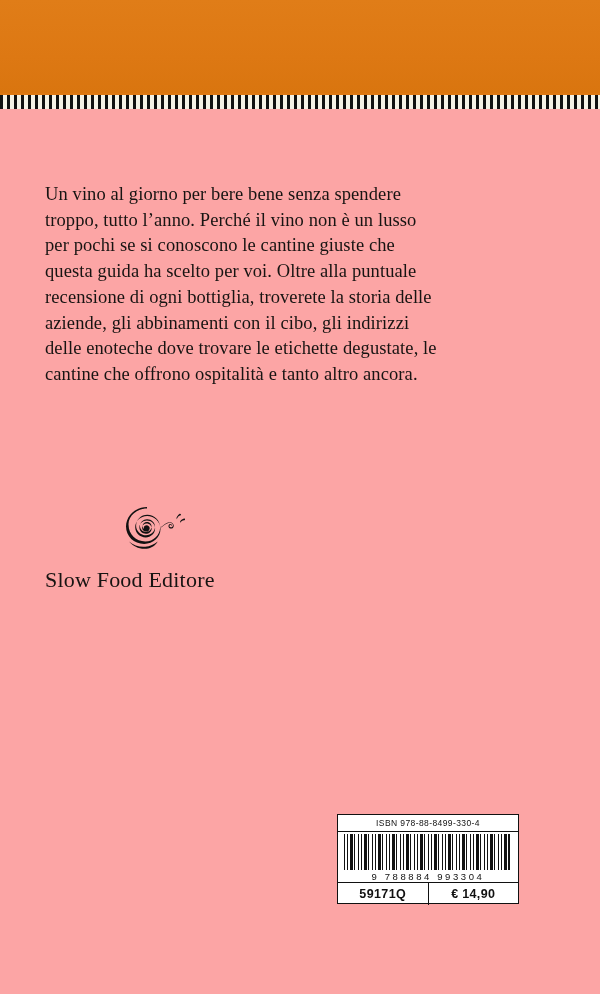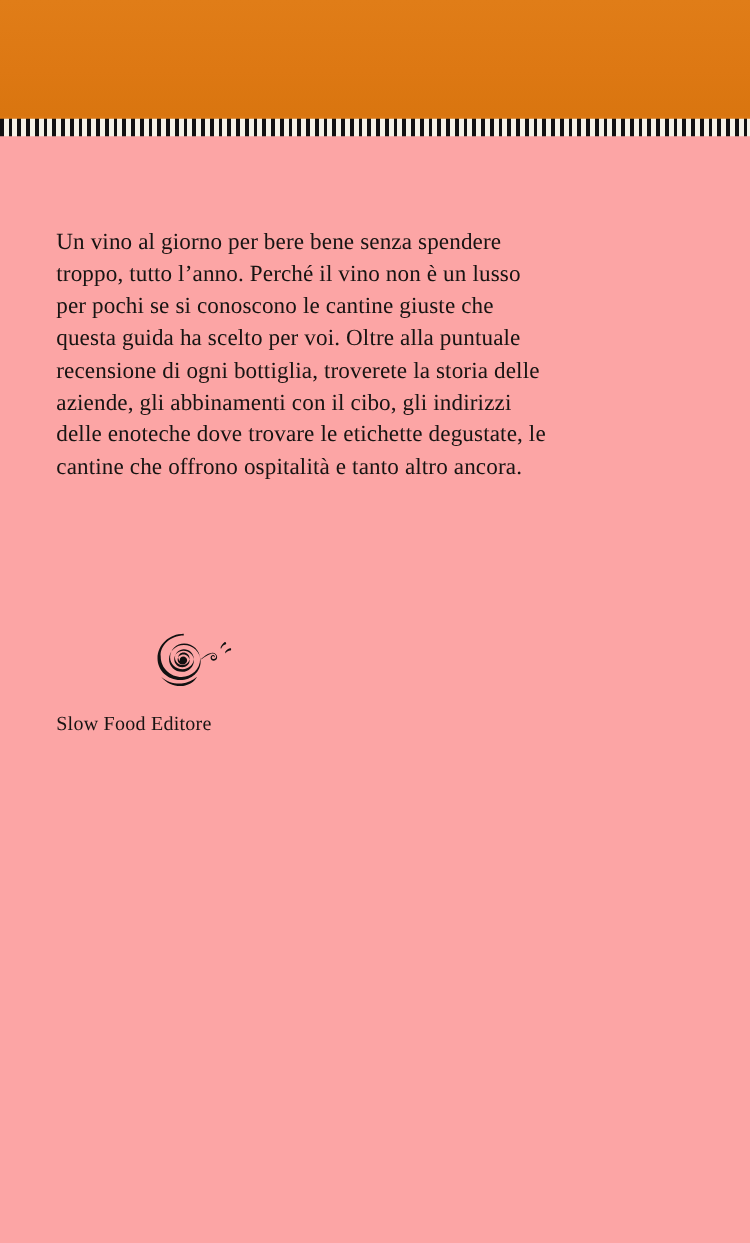--- a/index.html
+++ b/index.html
@@ -81,21 +81,21 @@
   }
   .snail {
     width: 62px;
     height: 46px;
     display: block;
     margin-left: 78px;
   }
   .publisher {
     margin-top: 14px;
     font-family: "Liberation Serif", serif;
-    font-size: 16px;
+    font-size: 22px;
     line-height: 30px;
     color: #171412;
     letter-spacing: 0.2px;
   }
   
   .barcode-block {
     position: absolute;
     left: 337px;
     top: 814px;
     width: 182px;
@@ -198,14 +198,25 @@
         <path d="M24 2C12.5 2 3 10.8 3 21.6 3 31.4 11 39 21.2 39c9 0 16.3-6.7 16.3-14.9 0-7.3-6-13.2-13.4-13.2-6.6 0-11.9 5.1-11.9 11.4 0 5.6 4.7 10.1 10.5 10.1 5.2 0 9.4-4 9.4-8.9 0-4.4-3.7-7.9-8.3-7.9-4.1 0-7.4 3.1-7.4 7 0 3.4 2.9 6.2 6.5 6.2 3.2 0 5.8-2.4 5.8-5.4 0-2.7-2.3-4.9-5.1-4.9-2.5 0-4.5 1.9-4.5 4.3 0 2.1 1.8 3.8 4 3.8 2 0 3.6-1.5 3.6-3.4 0-1.6-1.4-3-3.1-3-1.6 0-2.8 1.2-2.8 2.6 0 .4.1.8.3 1.2-.9-.7-1.5-1.8-1.5-3 0-2.2 1.9-4 4.2-4 2.7 0 4.8 2 4.8 4.6 0 3-2.4 5.4-5.4 5.4-3.4 0-6.2-2.7-6.2-5.9 0-3.8 3.2-6.8 7.1-6.8 4.4 0 7.9 3.4 7.9 7.5 0 4.7-4 8.5-8.9 8.5-5.5 0-10-4.3-10-9.6 0-6.1 5-11 11.2-11 7.1 0 12.8 5.6 12.8 12.5 0 7.9-6.6 14.3-14.8 14.3-9.2 0-16.7-7.3-16.7-16.2C4.6 11.6 13.4 3.4 24 3.4z"></path>
         <path d="M38.5 22.2c2.1-1.6 4.3-3.4 6.9-4.1 1.3-.4 2.9-.4 3.9.6.7.7.8 1.9.3 2.7-.5.8-1.6 1.1-2.4.7-.6-.3-.9-1.1-.6-1.7.2-.5.9-.7 1.3-.4.3.2.4.7.2 1 .5-.1.8-.7.6-1.2-.2-.6-.9-.9-1.5-.8-1.1.2-1.8 1.3-1.7 2.4.1 1.3 1.3 2.3 2.6 2.2 1.6-.1 2.8-1.6 2.6-3.2-.2-1.9-1.9-3.3-3.8-3.2-2.6.1-4.8 1.7-6.8 3.2-.9.7-1.8 1.4-2.6 2.2z"></path>
         <path d="M53.5 12.8c.6-1.5 1.6-2.9 2.9-3.9.5-.4 1.3-.2 1.5.4.2.6-.2 1.2-.8 1.3-1.1.3-2 1.1-2.6 2.1-.3.5-.6 1-.8 1.5z"></path>
         <path d="M57.2 16.3c1-1.2 2.3-2.2 3.8-2.7.6-.2 1.2.3 1.1.9-.1.5-.6.8-1.1.8-1.2.1-2.3.7-3.1 1.6-.3.3-.5.6-.7.9z"></path>
         <path d="M6 36.5c4.5 3.8 10.4 5.7 16.3 5.2 4.6-.4 9-2.3 12.4-5.3-2.2 4-6.5 6.7-11.2 7.3-6.6.8-13.3-2.1-17.5-7.2z"></path>
       </g>
     </svg>
     <div class="publisher">Slow Food Editore</div>
   </div>
 
+  <div class="barcode-block">
+    <div class="isbn-line">ISBN  978-88-8499-330-4</div>
+    <div class="bars-wrap">
+      <div class="bars"></div>
+      <div class="bars-digits">9 788884 993304</div>
+    </div>
+    <div class="bottom-row">
+      <div class="code-cell">59171Q</div>
+      <div class="price-cell">€ 14,90</div>
+    </div>
+  </div>
 
 </div>
 
 </body></html>

